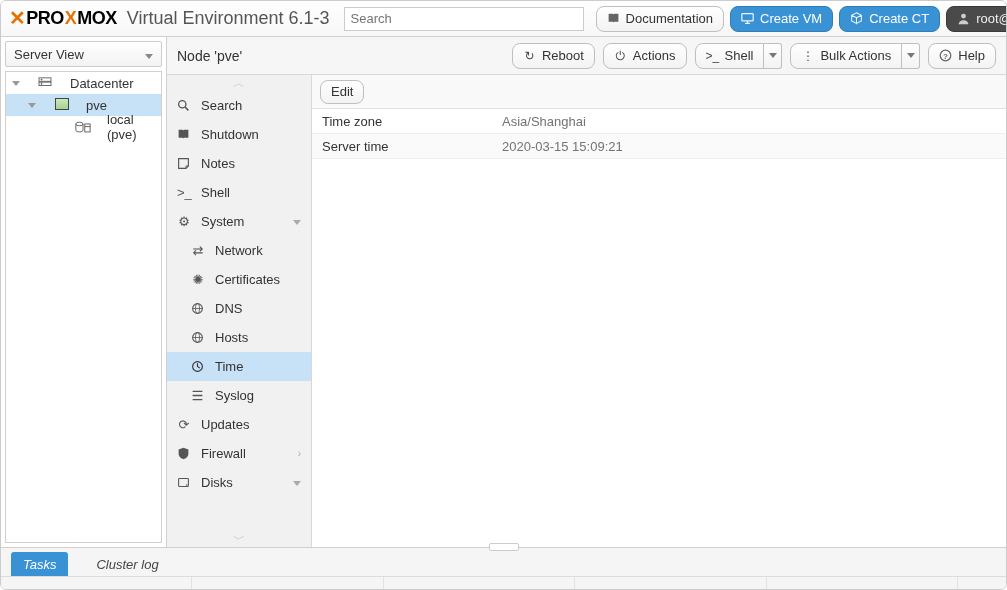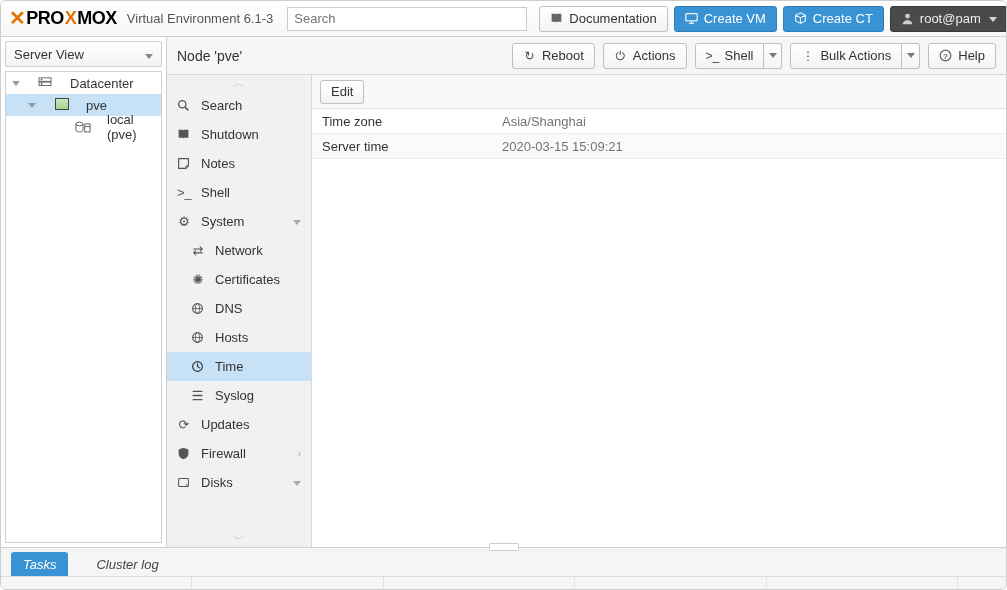--- a/index.html
+++ b/index.html
@@ -5,24 +5,24 @@
   * { box-sizing: border-box; margin: 0; padding: 0; }
   html, body { width: 1007px; height: 590px; font-family: "Helvetica Neue", Arial, sans-serif; font-size: 13px; color: #333; background: #fff; overflow: hidden; }
   body { border: 1px solid #ccc; border-radius: 6px; display: flex; flex-direction: column; }
 
   
   .header { height: 36px; background: linear-gradient(#fff,#f7f7f7); border-bottom: 1px solid #d0d0d0; display: flex; align-items: center; padding: 0 8px; gap: 6px; }
   .logo { display: flex; align-items: center; font-weight: 700; letter-spacing: -0.5px; font-size: 18px; gap:1px; }
   .logo .xmark { color:#E57200; font-size:20px; font-weight:900; position:relative; top:-1px; }
   .logo .p1 { color:#000; }
   .logo .p2 { color:#E57200; }
-  .subtitle { color:#555; font-size:13px; margin-left:4px; margin-right:8px; white-space:nowrap; }
+  .subtitle { color:#555; font-size:18px; margin-left:4px; margin-right:8px; white-space:nowrap; }
   .search-box { flex: 0 0 240px; height: 24px; border:1px solid #ccc; background:#fff; padding:2px 6px; font-size:13px; color:#888; }
   .header-spacer { flex:1; }
-  .btn { height:26px; display:inline-flex; align-items:center; gap:6px; padding:0 10px; border:1px solid #bfbfbf; background:linear-gradient(#fff,#f3f3f3); border-radius:3px; cursor:pointer; font-size:13px; color:#333; white-space:nowrap; }
+  .btn { height:26px; display:inline-flex; align-items:center; gap:6px; padding:0 10px; border:1px solid #bfbfbf; background:linear-gradient(#fff,#f3f3f3); border-radius:8px; cursor:pointer; font-size:13px; color:#333; white-space:nowrap; }
   .btn.primary { background:#3892d4; border-color:#2f7eb9; color:#fff; }
   .btn.dark { background:#4a4a4a; border-color:#3a3a3a; color:#eee; }
   .btn .i { font-size:12px; opacity:.9; width:13px; text-align:center; }
   .btn .caret { font-size:9px; opacity:.85; margin-left:2px; }
   .chev-down { display:inline-block; width:0; height:0; border-left:4px solid transparent; border-right:4px solid transparent; border-top:5px solid currentColor; }
 
   
   .main { flex:1; display:flex; min-height:0; border-top:0; }
 
   

